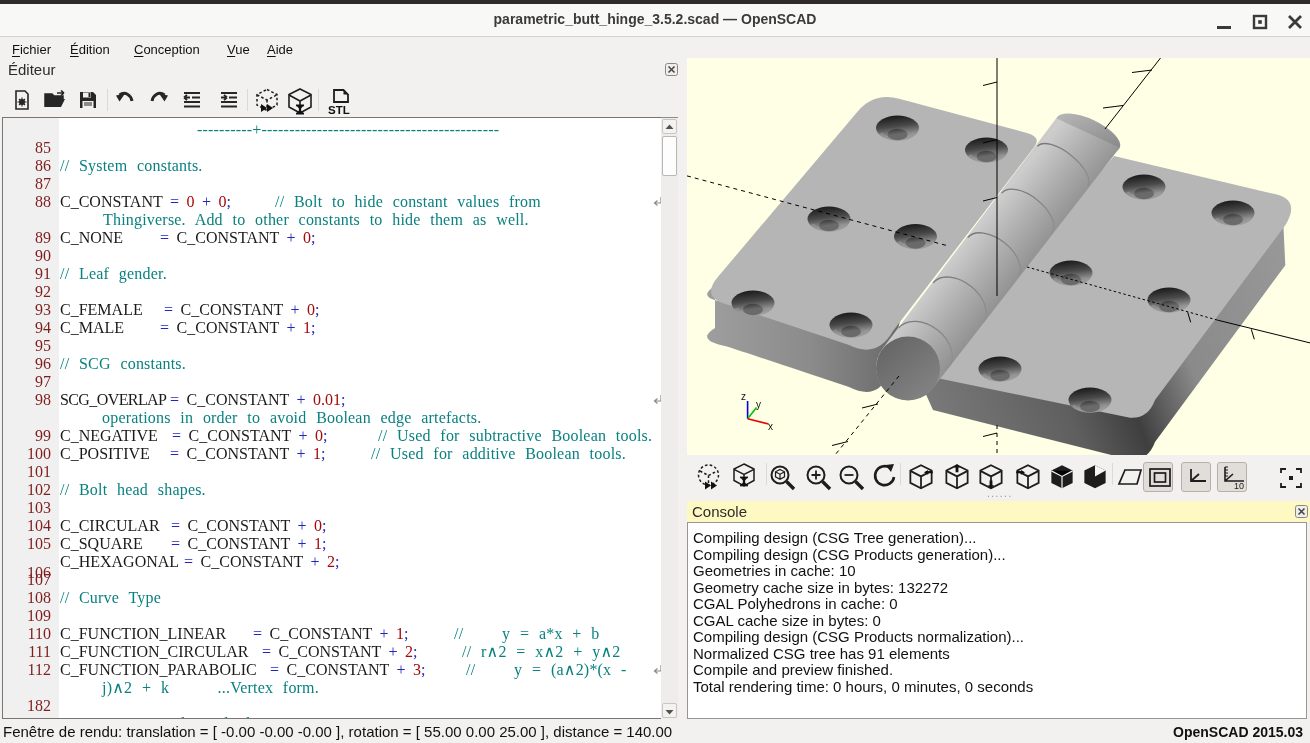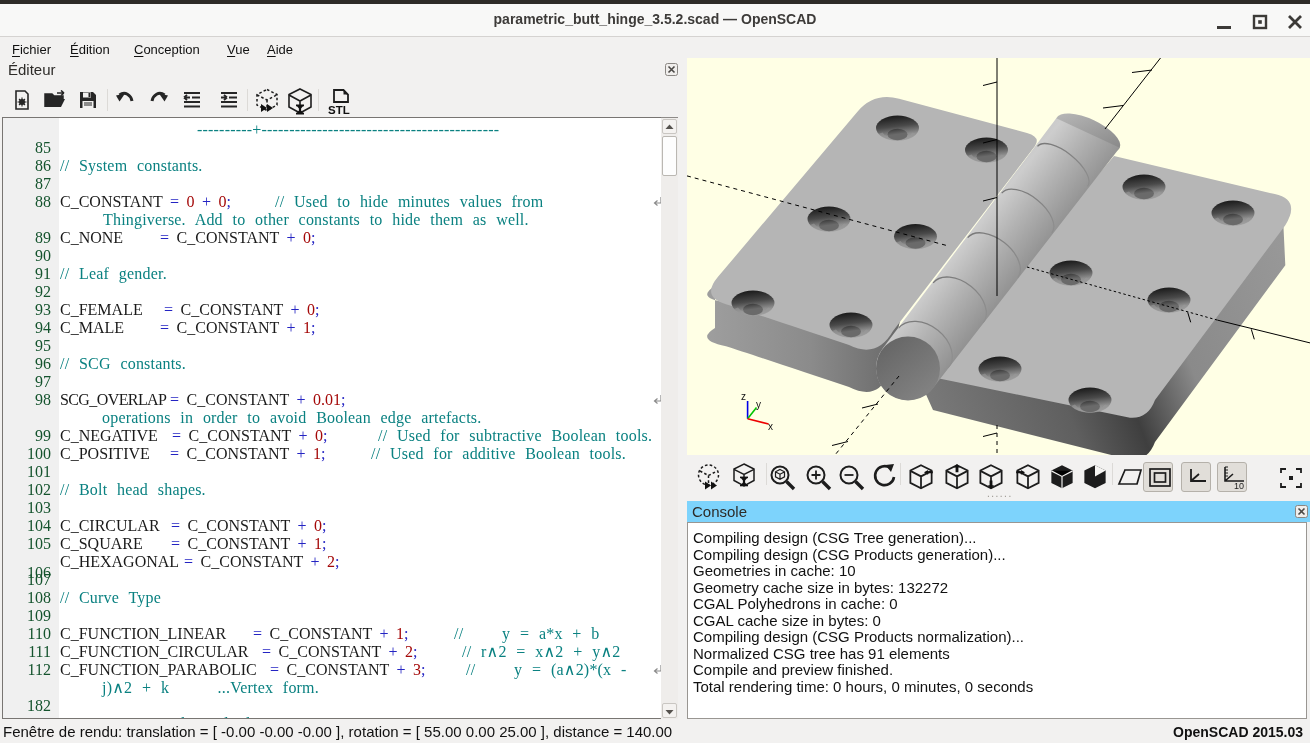--- a/index.html
+++ b/index.html
@@ -11,34 +11,34 @@
 .winbtn{position:absolute;top:0;height:33px;color:#3c3a37}
 #menubar{position:absolute;left:0;top:38px;width:1310px;height:21px;background:#f2f1f0;font-size:13px;color:#111}
 .mi{position:absolute;top:4px}
 .mi u{text-decoration:underline;text-underline-offset:2px}
 #edhead{position:absolute;left:0;top:59px;width:678px;height:24px;background:#f2f1f0}
 #edhead span{position:absolute;left:8px;top:2px;font-size:15px;color:#2d2b28}
 #edtoolbar{position:absolute;left:0;top:83px;width:678px;height:34px;background:#f2f1f0}
 .tsep{position:absolute;top:6px;width:1px;height:22px;background:#dcdad7}
 #editor{position:absolute;left:2px;top:117px;width:676px;height:602px;background:#fff;border:1px solid #787572;border-right:none;overflow:hidden}
 #gutter{position:absolute;left:0;top:0;width:56px;height:602px;background:#f0f0f0}
-.ln{position:absolute;width:48px;text-align:right;font-family:"Liberation Serif",serif;font-size:16px;color:#14532d;line-height:18px}
+.ln{position:absolute;width:48px;text-align:right;font-family:"Liberation Serif",serif;font-size:16px;color:#7f1d1d;line-height:18px}
 .crow{position:absolute;left:-3px;width:660px;height:18px;font-family:"Liberation Serif",serif;font-size:16px;line-height:18px;white-space:pre;word-spacing:3.5px;color:#1a1a1a}
 .crow > span{position:absolute;top:0}
 .cm{color:#0a8181;word-spacing:5.5px;letter-spacing:0.2px}
 .kb{color:#2424c3}
 .kr{color:#a40808}
 #edscroll{position:absolute;left:661px;top:117px;width:17px;height:602px;background:#efedeb;border-top:1px solid #8e8b88}
 .sbtn{position:absolute;left:1px;width:15px;height:15px;background:#f4f2f0;border:1px solid #c9c6c2;border-radius:2px}
 #sthumb{position:absolute;left:1px;top:18px;width:15px;height:40px;background:#fdfdfd;border:1px solid #bab7b2;border-radius:2px}
 #vsplit{position:absolute;left:678px;top:59px;width:9px;height:660px;background:#f2f1f0}
 #viewport{position:absolute;left:687px;top:58px;width:623px;height:397px;background:#ffffe5}
 #vtoolbar{position:absolute;left:687px;top:455px;width:623px;height:46px;background:#f2f1f0}
 .vbtn{position:absolute;top:7px;width:30px;height:30px;border:1px solid #b5b1aa;border-radius:3px;background:#e1ded9}
-#conshead{position:absolute;left:687px;top:501px;width:623px;height:21px;background:#7dd3fc}
+#conshead{position:absolute;left:687px;top:501px;width:623px;height:21px;background:#fef9c3}
 #conshead span{position:absolute;left:5px;top:2px;font-size:15px;color:#2d2b28}
 #console{position:absolute;left:687px;top:522px;width:620px;height:197px;background:#fff;border:1px solid #999692;font-size:15px;color:#111;line-height:16.5px;padding:7px 0 0 5px}
 #statusbar{position:absolute;left:0;top:719px;width:1310px;height:24px;background:#f2f1f0;font-size:15px;color:#111}
 #stl{position:absolute;left:3px;top:4px}
 #str{position:absolute;right:7px;top:5px;font-weight:bold;font-size:14px}
 </style></head>
 <body>
 <div id="win">
 <div id="topstrip"></div>
 <div id="titlebar">
@@ -130,21 +130,21 @@
 
 </div>
 <div id="editor">
 <div id="gutter"></div>
 <div class="crow" style="top:3px"><span style="left:197px"><span class="cm">----------+-------------------------------------------</span></span></div>
 <div class="ln" style="top:21px">85</div>
 <div class="ln" style="top:39px">86</div>
 <div class="crow" style="top:39px"><span style="left:60px"><span class="cm">// System constants.</span></span></div>
 <div class="ln" style="top:57px">87</div>
 <div class="ln" style="top:75px">88</div>
-<div class="crow" style="top:75px"><span style="left:60px">C_CONSTANT <span class="kb">=</span> <span class="kr">0</span> <span class="kb">+</span> <span class="kr">0</span><span class="kb">;</span></span><span style="left:275px"><span class="cm">// Used to hide minutes values from</span></span></div>
+<div class="crow" style="top:75px"><span style="left:60px">C_CONSTANT <span class="kb">=</span> <span class="kr">0</span> <span class="kb">+</span> <span class="kr">0</span><span class="kb">;</span></span><span style="left:275px"><span class="cm">// Bolt to hide constant values from</span></span></div>
 <div class="crow" style="top:93px"><span style="left:103px"><span class="cm">Thingiverse. Add to other constants to hide them as well.</span></span></div>
 <div class="ln" style="top:111px">89</div>
 <div class="crow" style="top:111px"><span style="left:60px">C_NONE</span><span style="left:160px"><span class="kb">=</span> C_CONSTANT <span class="kb">+</span> <span class="kr">0</span><span class="kb">;</span></span></div>
 <div class="ln" style="top:129px">90</div>
 <div class="ln" style="top:147px">91</div>
 <div class="crow" style="top:147px"><span style="left:60px"><span class="cm">// Leaf gender.</span></span></div>
 <div class="ln" style="top:165px">92</div>
 <div class="ln" style="top:183px">93</div>
 <div class="crow" style="top:183px"><span style="left:60px">C_FEMALE</span><span style="left:164px"><span class="kb">=</span> C_CONSTANT <span class="kb">+</span> <span class="kr">0</span><span class="kb">;</span></span></div>
 <div class="ln" style="top:201px">94</div>

